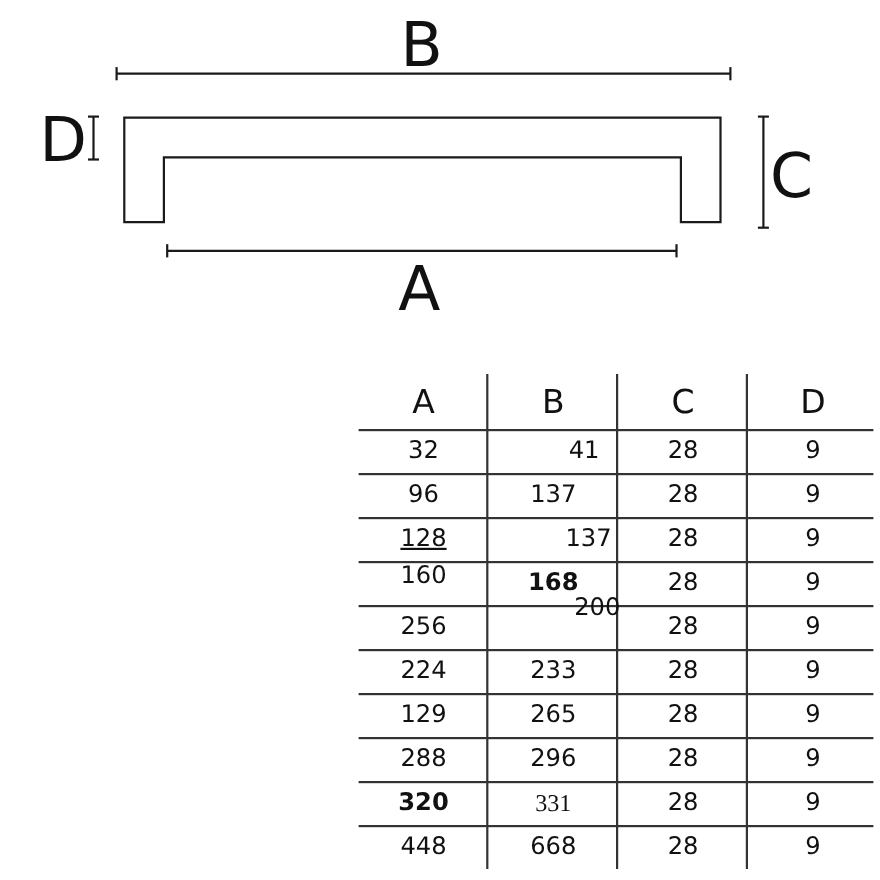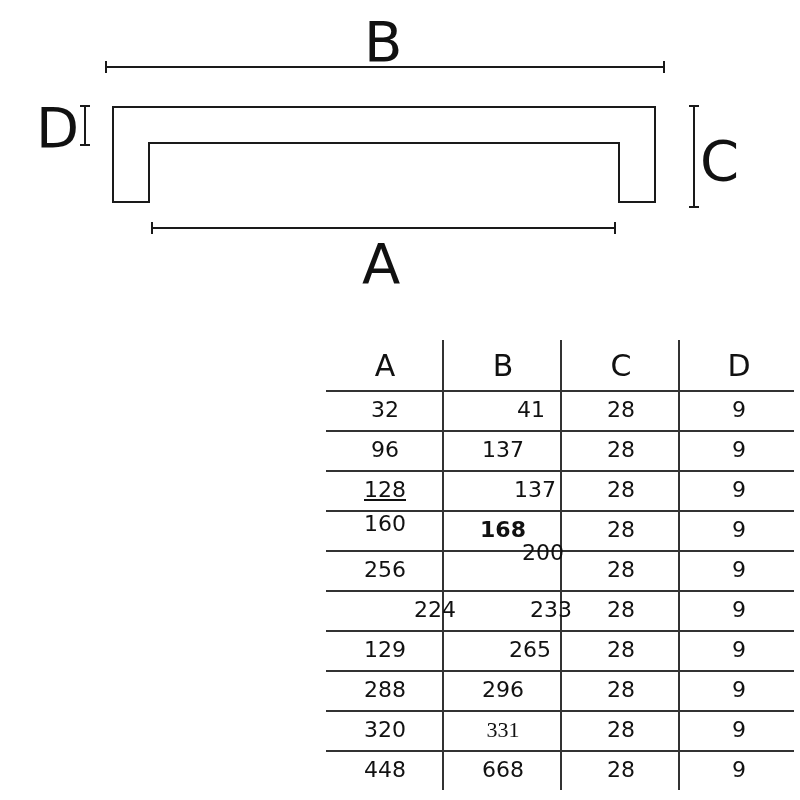--- a/index.html
+++ b/index.html
@@ -95,39 +95,39 @@
     <span class="cell" style="left:236px;top:177px;">28</span>
     <span class="cell" style="left:354px;top:177px;">9</span>
   </div>
   <div>
     <span class="cell" style="left:0;top:217px;">256</span>
     <span class="cell" style="left:118px;top:200px;margin-left:40px;">200</span>
     <span class="cell" style="left:236px;top:217px;">28</span>
     <span class="cell" style="left:354px;top:217px;">9</span>
   </div>
   <div>
-    <span class="cell" style="left:12px;top:257px;text-align:right;">224</span>
-    <span class="cell" style="left:118px;top:257px;padding-left:48px;">233</span>
+    <span class="cell" style="left:0;top:257px;">224</span>
+    <span class="cell" style="left:118px;top:257px;">233</span>
     <span class="cell" style="left:236px;top:257px;">28</span>
     <span class="cell" style="left:354px;top:257px;">9</span>
   </div>
   <div>
     <span class="cell" style="left:0;top:297px;">129</span>
-    <span class="cell" style="left:118px;top:297px;padding-left:27px;">265</span>
+    <span class="cell" style="left:118px;top:297px;">265</span>
     <span class="cell" style="left:236px;top:297px;">28</span>
     <span class="cell" style="left:354px;top:297px;">9</span>
   </div>
   <div>
     <span class="cell" style="left:0;top:337px;">288</span>
     <span class="cell" style="left:118px;top:337px;">296</span>
     <span class="cell" style="left:236px;top:337px;">28</span>
     <span class="cell" style="left:354px;top:337px;">9</span>
   </div>
   <div>
-    <span class="cell" style="left:0;top:377px;">320</span>
+    <span class="cell" style="left:0;top:377px;font-weight:bold;">320</span>
     <span class="cell" style="left:118px;top:377px;font-family:Liberation Serif, serif;">331</span>
     <span class="cell" style="left:236px;top:377px;">28</span>
     <span class="cell" style="left:354px;top:377px;">9</span>
   </div>
   <div>
     <span class="cell" style="left:0;top:417px;">448</span>
     <span class="cell" style="left:118px;top:417px;">668</span>
     <span class="cell" style="left:236px;top:417px;">28</span>
     <span class="cell" style="left:354px;top:417px;">9</span>
   </div>

